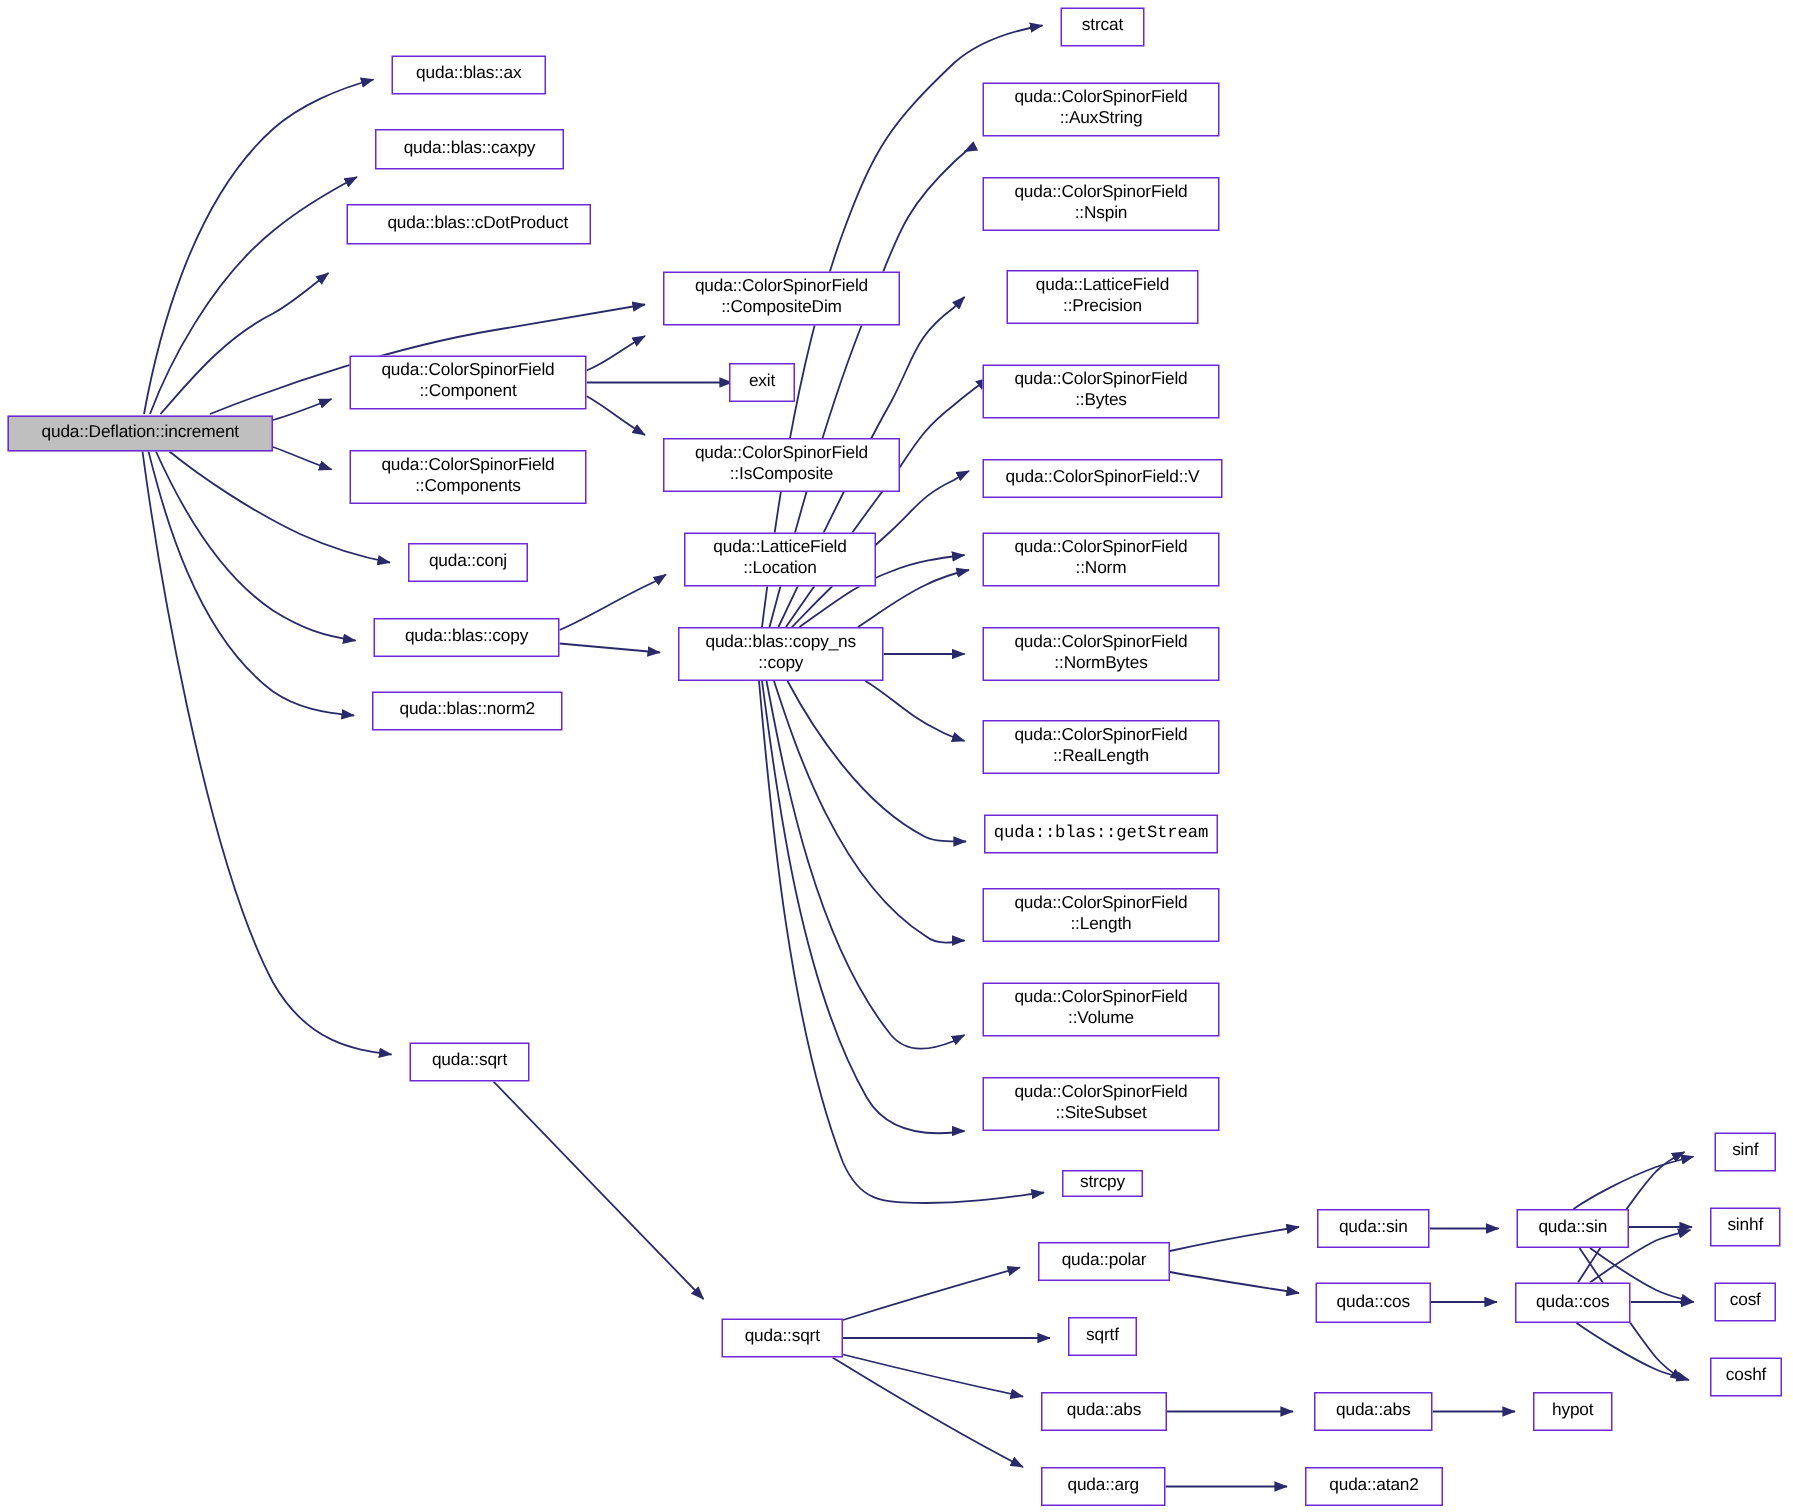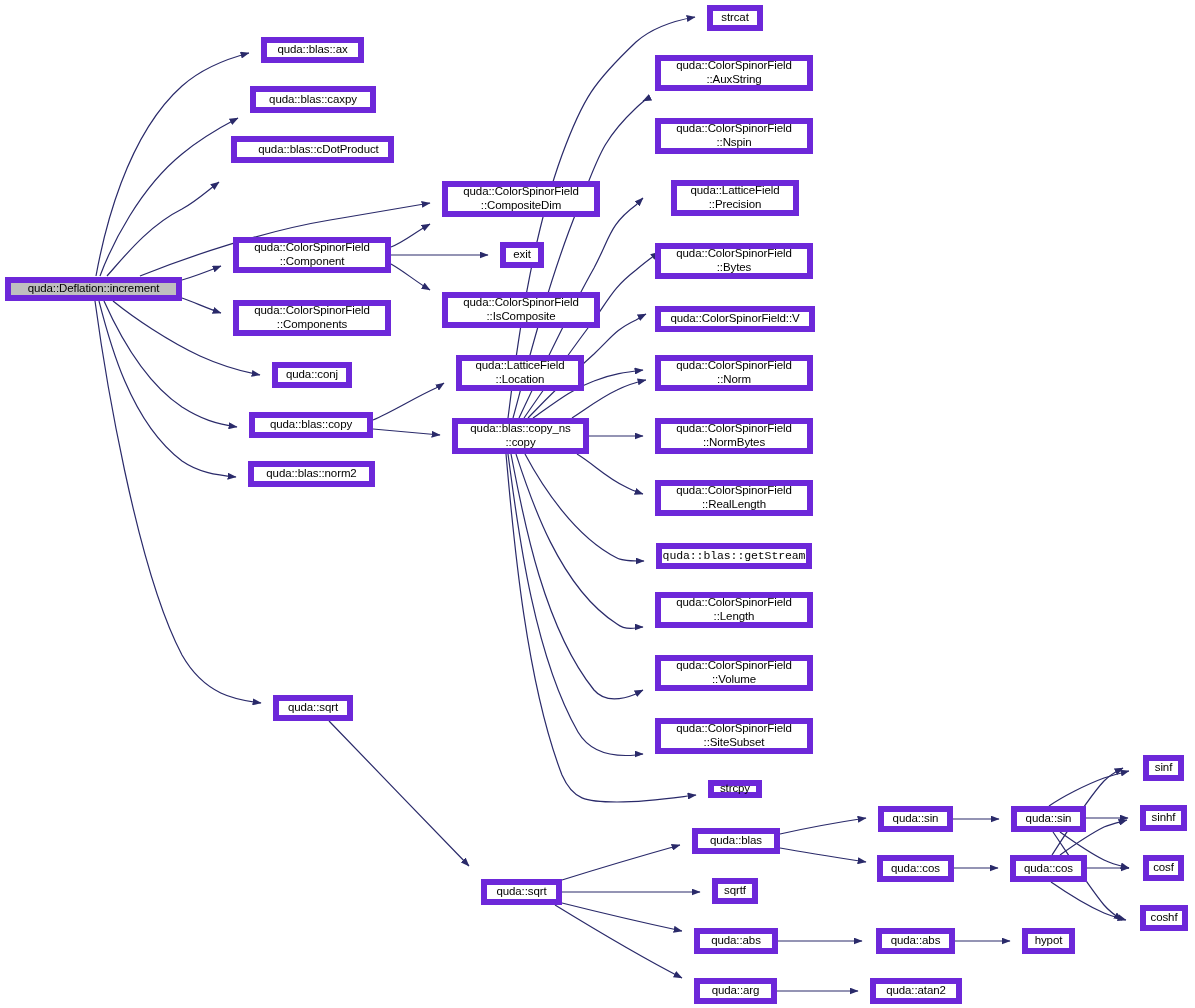--- a/index.html
+++ b/index.html
@@ -2,21 +2,21 @@
 <html><head>
 <meta charset="utf-8">
 <style>
   html,body{margin:0;padding:0;background:#ffffff;}
   body{font-family:"Liberation Sans", sans-serif;}
   #callgraph{position:relative;width:1195px;height:1008px;background:#ffffff;overflow:hidden;}
   #callgraph svg{position:absolute;left:0;top:0;width:1195px;height:1008px;}
   .node-box{
     position:absolute;
     box-sizing:border-box;
-    border:6px solid #6d28d9;
+    border:1px solid #6d28d9;
     background:#ffffff;
     display:flex;
     align-items:center;
     justify-content:center;
     text-align:center;
     font-family:"Liberation Sans", sans-serif;
     font-size:11.5px;
     line-height:1.18;
     color:#000000;
     letter-spacing:-0.1px;
@@ -89,21 +89,21 @@
   </svg>
   <div id="node-layer">
       <div class="node-box root" style="left: 5px; top: 277px; width: 177px; height: 24px;">quda::Deflation::increment</div>
       <div class="node-box" style="left: 261px; top: 37px; width: 103px; height: 26px;">quda::blas::ax</div>
       <div class="node-box" style="left: 250px; top: 86px; width: 126px; height: 27px;">quda::blas::caxpy</div>
       <div class="node-box" style="left: 231px; top: 136px; width: 163px; height: 27px; padding-left: 12px;">quda::blas::cDotProduct</div>
       <div class="node-box" style="left: 442px; top: 181px; width: 158px; height: 36px;">quda::ColorSpinorField
 ::CompositeDim</div>
       <div class="node-box" style="left: 233px; top: 237px; width: 158px; height: 36px;">quda::ColorSpinorField
 ::Component</div>
-      <div class="node-box" style="left: 500px; top: 242px; width: 44px; height: 26px;">exit</div>
+      <div class="node-box" style="left: 486px; top: 242px; width: 44px; height: 26px;">exit</div>
       <div class="node-box" style="left: 442px; top: 292px; width: 158px; height: 36px;">quda::ColorSpinorField
 ::IsComposite</div>
       <div class="node-box" style="left: 233px; top: 300px; width: 158px; height: 36px;">quda::ColorSpinorField
 ::Components</div>
       <div class="node-box" style="left: 272px; top: 362px; width: 80px; height: 26px;">quda::conj</div>
       <div class="node-box" style="left: 456px; top: 355px; width: 128px; height: 36px;">quda::LatticeField
 ::Location</div>
       <div class="node-box" style="left: 249px; top: 412px; width: 124px; height: 26px;">quda::blas::copy</div>
       <div class="node-box" style="left: 452px; top: 418px; width: 137px; height: 36px;">quda::blas::copy_ns
 ::copy</div>
@@ -127,21 +127,21 @@
 ::RealLength</div>
       <div class="node-box" style="left: 656px; top: 543px; width: 156px; height: 26px; font-family: Liberation Mono, monospace;">quda::blas::getStream</div>
       <div class="node-box" style="left: 655px; top: 592px; width: 158px; height: 36px;">quda::ColorSpinorField
 ::Length</div>
       <div class="node-box" style="left: 655px; top: 655px; width: 158px; height: 36px;">quda::ColorSpinorField
 ::Volume</div>
       <div class="node-box" style="left: 655px; top: 718px; width: 158px; height: 36px;">quda::ColorSpinorField
 ::SiteSubset</div>
       <div class="node-box" style="left: 708px; top: 780px; width: 54px; height: 18px;">strcpy</div>
       <div class="node-box" style="left: 481px; top: 879px; width: 81px; height: 26px;">quda::sqrt</div>
-      <div class="node-box" style="left: 692px; top: 828px; width: 88px; height: 26px;">quda::blas</div>
+      <div class="node-box" style="left: 692px; top: 828px; width: 88px; height: 26px;">quda::polar</div>
       <div class="node-box" style="left: 712px; top: 878px; width: 46px; height: 26px;">sqrtf</div>
       <div class="node-box" style="left: 694px; top: 928px; width: 84px; height: 26px;">quda::abs</div>
       <div class="node-box" style="left: 694px; top: 978px; width: 83px; height: 26px;">quda::arg</div>
       <div class="node-box" style="left: 878px; top: 806px; width: 75px; height: 26px;">quda::sin</div>
       <div class="node-box" style="left: 877px; top: 855px; width: 77px; height: 27px;">quda::cos</div>
       <div class="node-box" style="left: 876px; top: 928px; width: 79px; height: 26px;">quda::abs</div>
       <div class="node-box" style="left: 870px; top: 978px; width: 92px; height: 26px;">quda::atan2</div>
       <div class="node-box" style="left: 1011px; top: 806px; width: 75px; height: 26px;">quda::sin</div>
       <div class="node-box" style="left: 1010px; top: 855px; width: 77px; height: 27px;">quda::cos</div>
       <div class="node-box" style="left: 1022px; top: 928px; width: 53px; height: 26px;">hypot</div>

